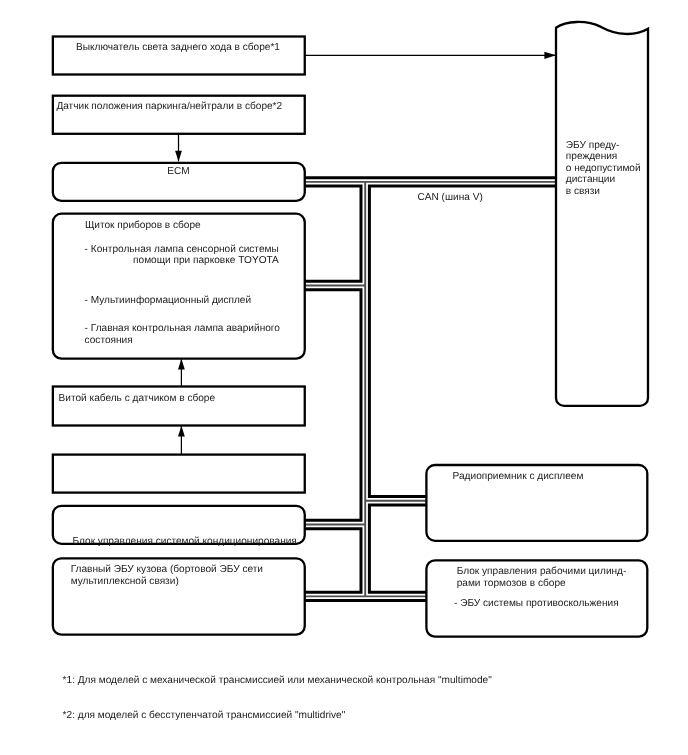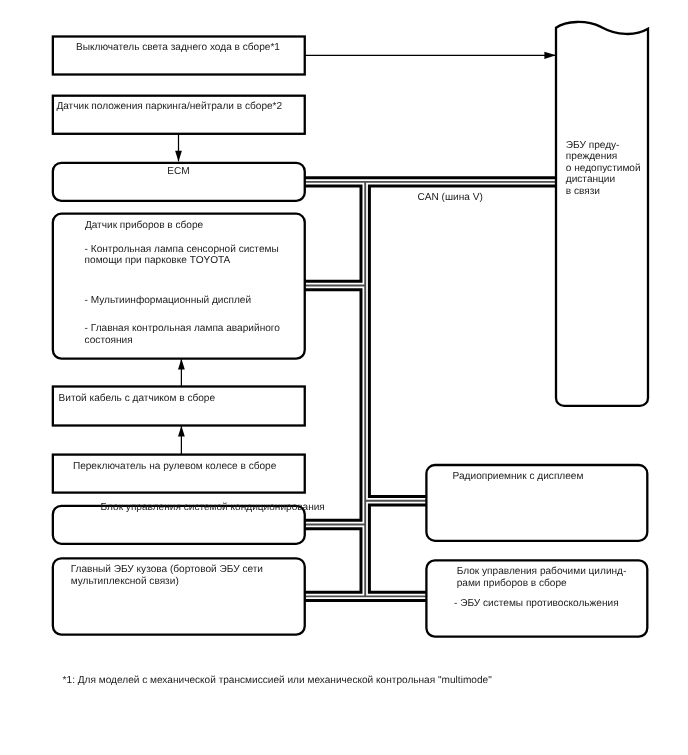--- a/index.html
+++ b/index.html
@@ -70,45 +70,45 @@
     <line x1="181.4" y1="454.6" x2="181.4" y2="425.7" stroke="#000" stroke-width="1.25"></line>
     <path d="M178.0,436.4 L181.4,425.7 L184.8,436.4 Z" fill="#000"></path>
   </svg>
 
   <div class="txt" style="left:76.1px;top:42.0px;">Выключатель света заднего хода в сборе*1</div>
 
   <div class="txt" style="left:56.4px;top:100.8px;">Датчик положения паркинга/нейтрали в сборе*2</div>
 
   <div class="txt" style="left:167.2px;top:165.9px;text-align:center;">ECM</div>
 
-  <div class="txt" style="left:84.9px;top:219.8px;">Датчик приборов в сборе</div>
-  <div class="txt" style="left:84.6px;top:243.8px;">- Контрольная лампа сенсорной системы
+  <div class="txt" style="left:84.9px;top:219.8px;">Щиток приборов в сборе</div>
+  <div class="txt" style="left:84.6px;top:243.8px;text-align:right;">- Контрольная лампа сенсорной системы
 помощи при парковке TOYOTA</div>
   <div class="txt" style="left:84.6px;top:295.4px;">- Мультиинформационный дисплей</div>
   <div class="txt" style="left:84.6px;top:323.2px;">- Главная контрольная лампа аварийного
 состояния</div>
 
   <div class="txt" style="left:58.6px;top:393.0px;">Витой кабель с датчиком в сборе</div>
 
-  <div class="txt" style="left:72.9px;top:460.9px;">Переключатель на рулевом колесе в сборе</div>
 
-  <div class="txt" style="left:72.5px;top:502px;margin-left:28px;">Блок управления системой кондиционирования</div>
+  <div class="txt" style="left:72.5px;top:536px;">Блок управления системой кондиционирования</div>
 
   <div class="txt" style="left:70.7px;top:564.2px;">Главный ЭБУ кузова (бортовой ЭБУ сети
 мультиплексной связи)</div>
 
   <div class="txt" style="left:452.6px;top:470.8px;">Радиоприемник с дисплеем</div>
 
   <div class="txt" style="left:456.7px;top:566.3px;">Блок управления рабочими цилинд-
-рами приборов в сборе</div>
+рами тормозов в сборе</div>
   <div class="txt" style="left:454.0px;top:597.6px;">- ЭБУ системы противоскольжения</div>
 
   <div class="txt" style="left:565.8px;top:139.7px;">ЭБУ преду-
 преждения
 о недопустимой
 дистанции
 в связи</div>
 
   <div class="txt" style="left:417.5px;top:192.2px;">CAN (шина V)</div>
 
   <div class="txt" style="left:62.6px;top:674.8px;">*1: Для моделей с механической трансмиссией или механической контрольная "multimode"</div>
+  <div class="txt" style="left:62.6px;top:709.8px;">*2: для моделей с бесступенчатой трансмиссией "multidrive"</div>
 
 </div>
 
 </body></html>

